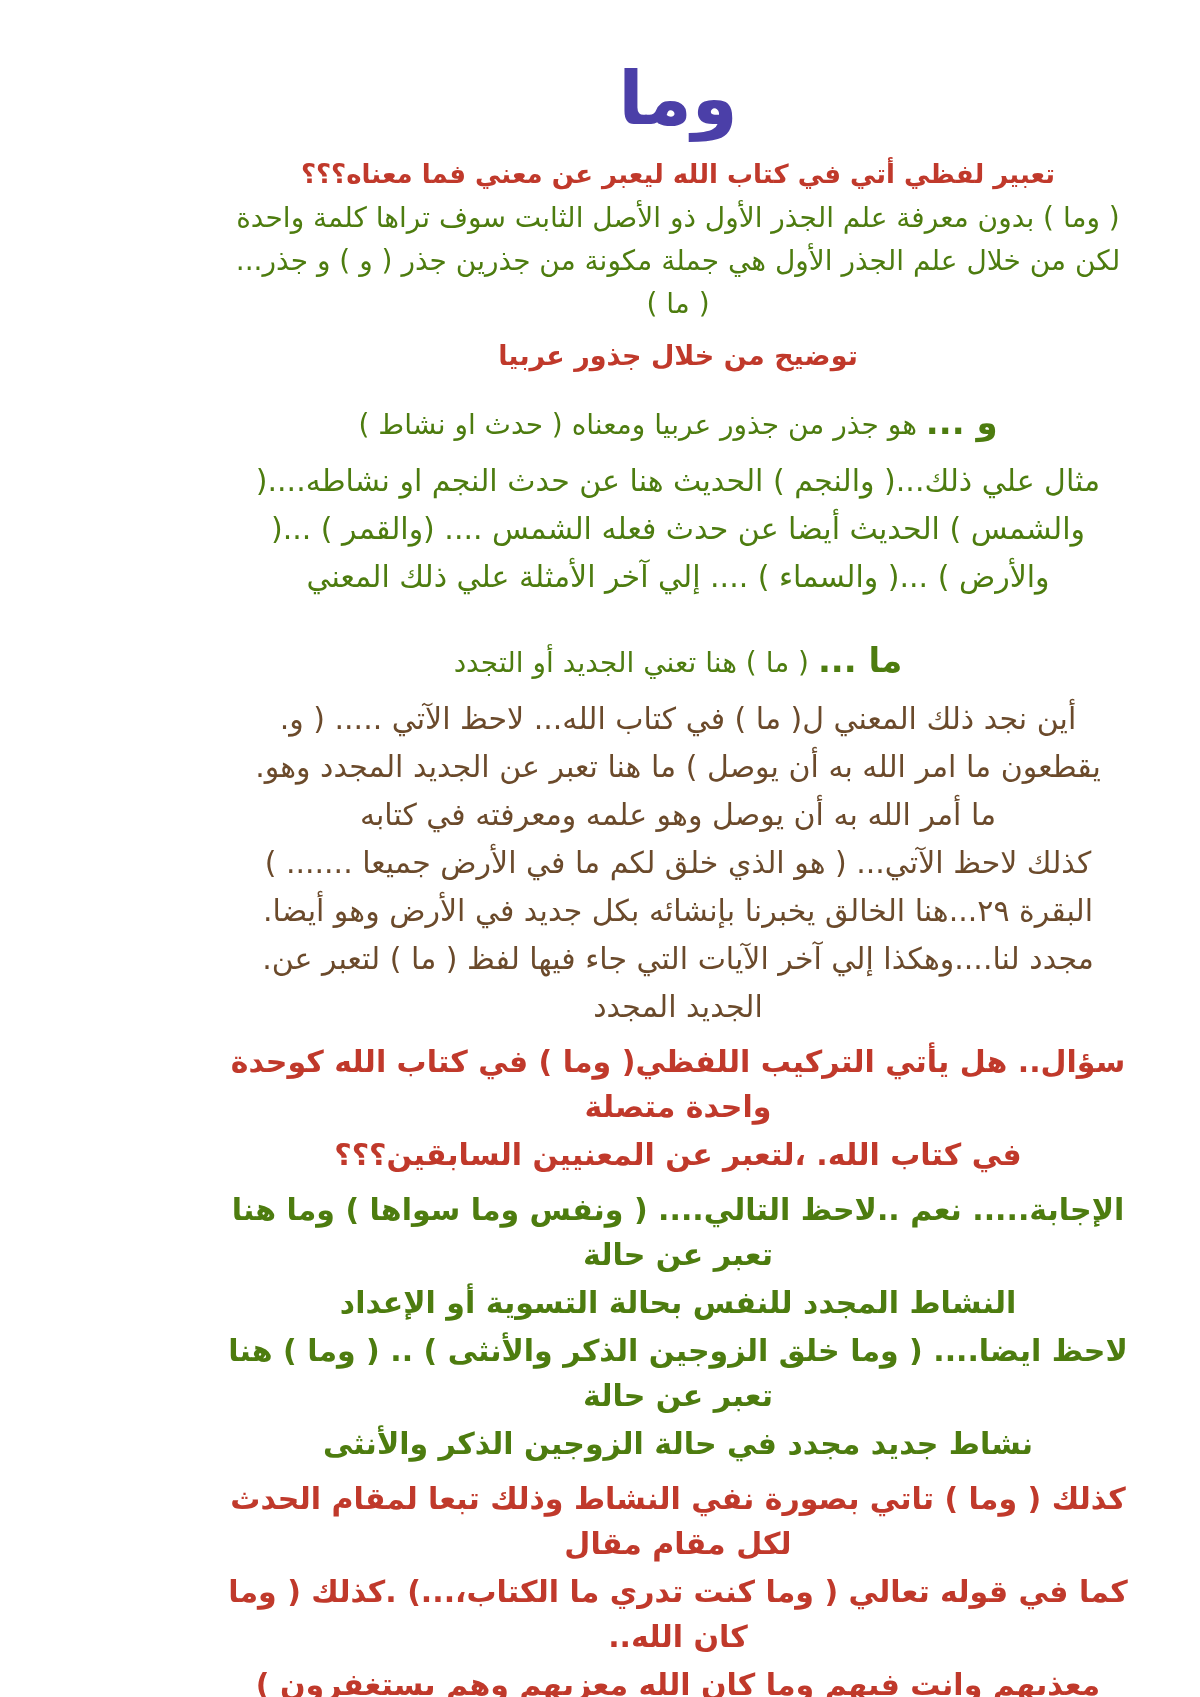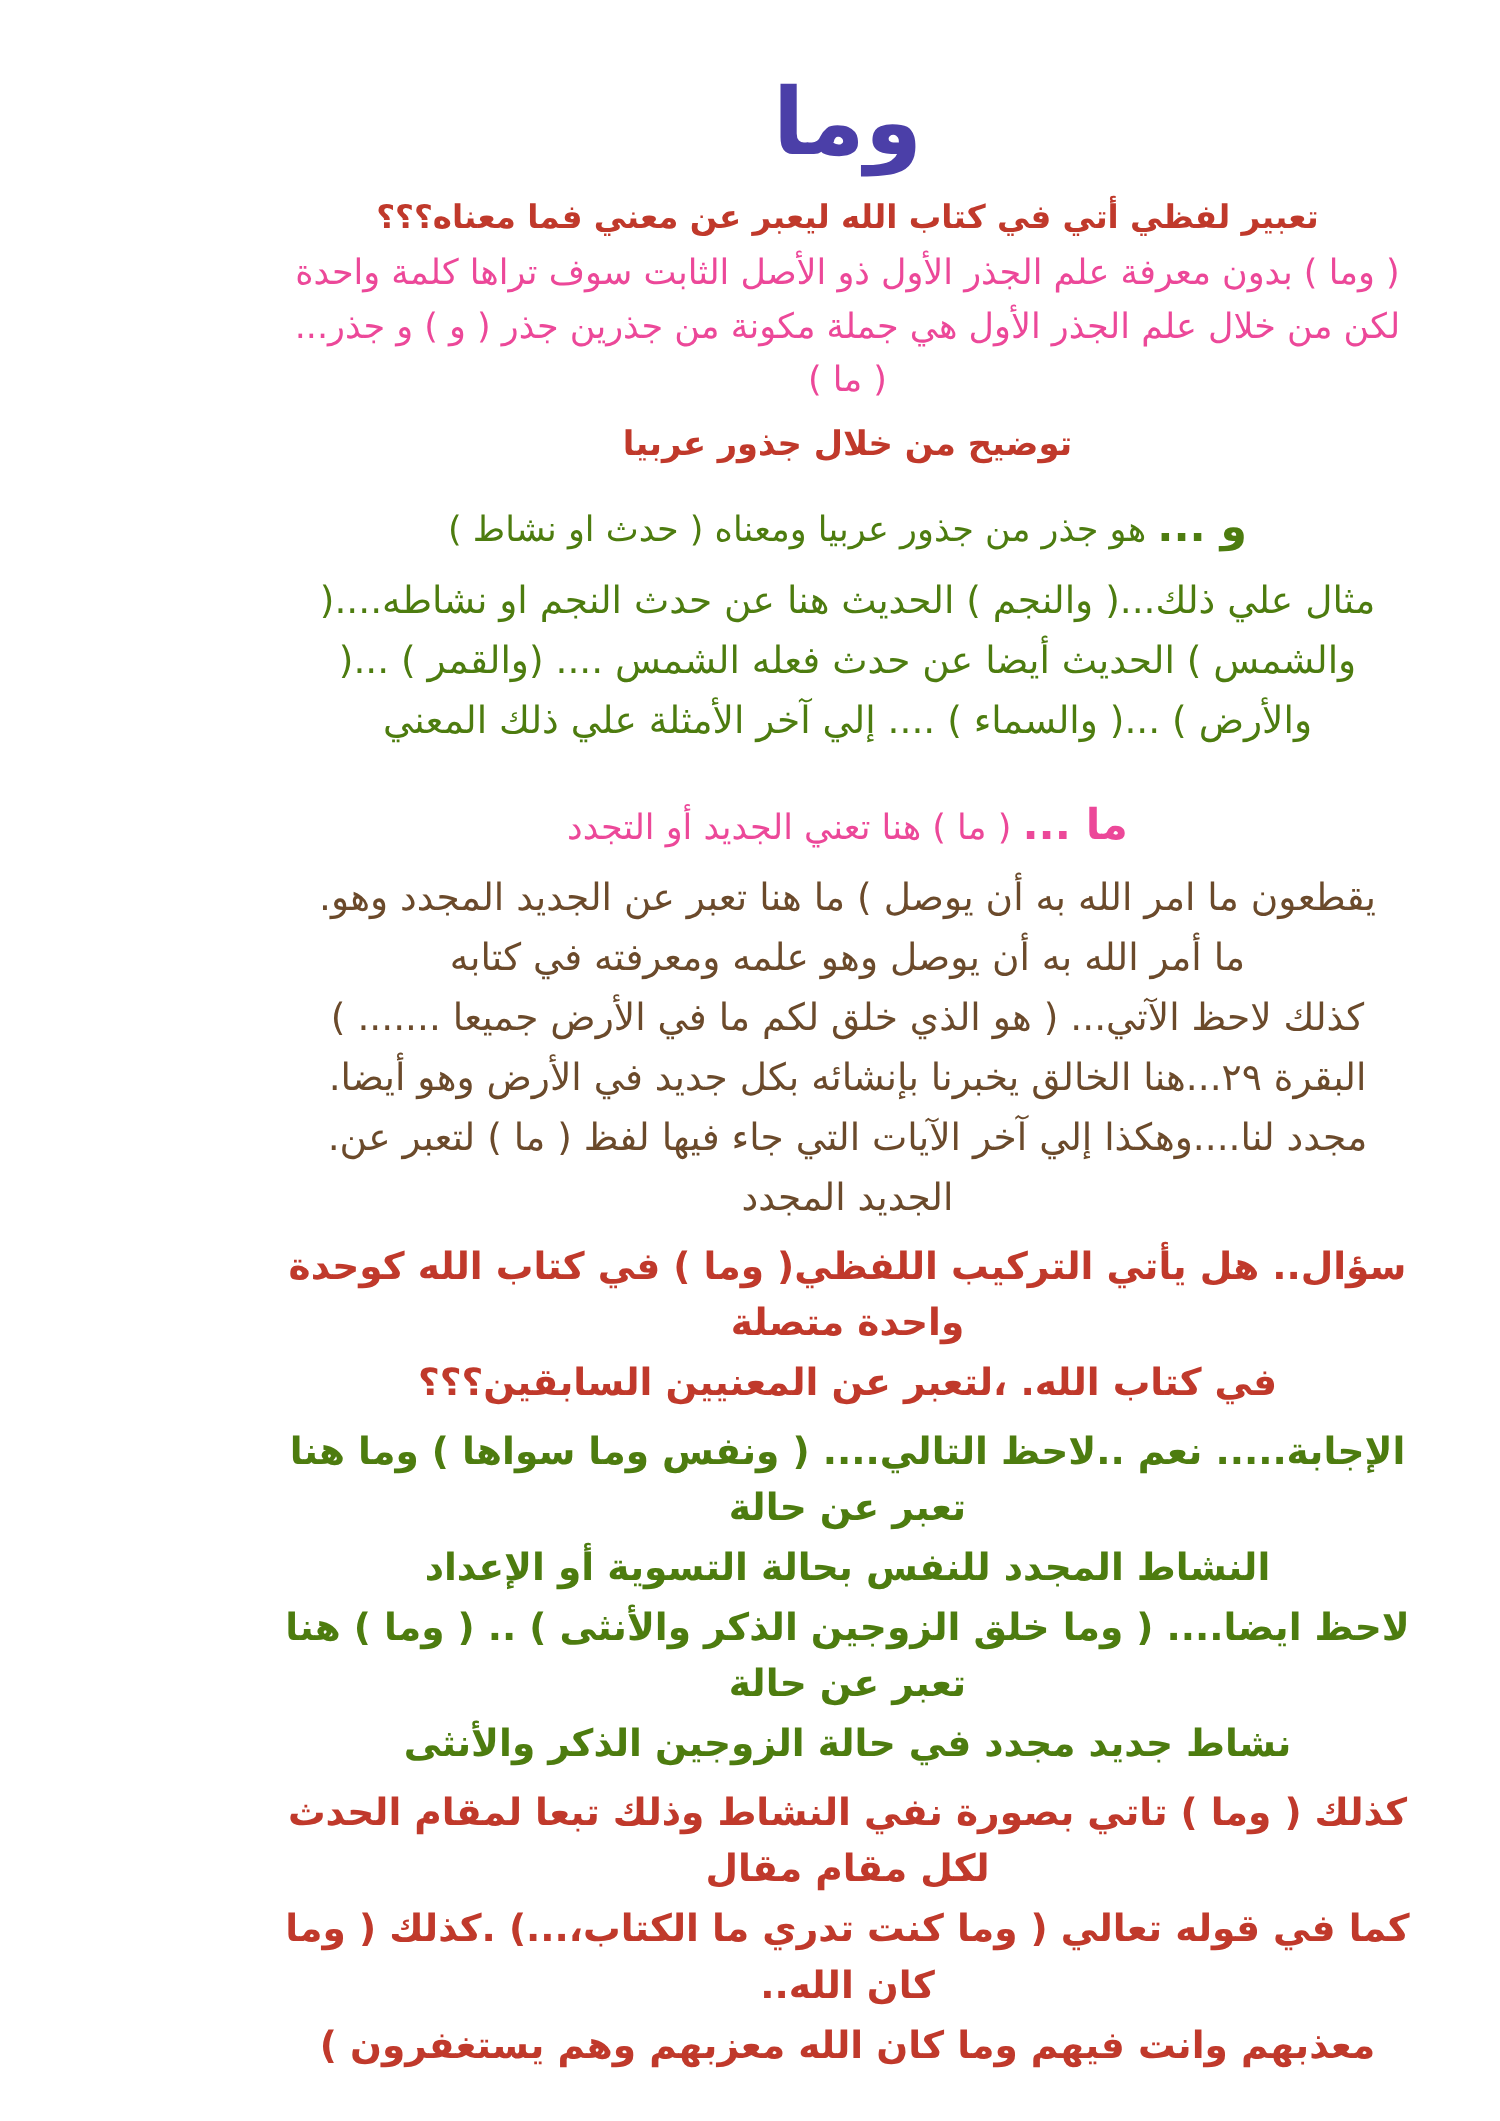--- a/index.html
+++ b/index.html
@@ -26,21 +26,21 @@
     font-weight: bold;
     color: #4b3fa8;
     line-height: 1.1;
     margin: 18px 0 16px 0;
     letter-spacing: 0;
   }
   .red {
     color: #c0392b;
   }
   .brown {
-    color: #ec4899;
+    color: #4d7c0f;
   }
   .q-line {
     font-size: 26px;
     font-weight: bold;
     line-height: 1.5;
     margin: 4px 0;
   }
   .intro {
     font-size: 28px;
     line-height: 1.45;
@@ -110,20 +110,21 @@
     <div class="body-line">والأرض ) ...( والسماء ) .... إلي آخر الأمثلة علي ذلك المعني</div>
   </div>
 
   <div class="spacer-md"></div>
 
   <div class="section brown-block">
     <div class="section-head brown">
       <span class="marker bold">ما ...</span>
       <span>( ما ) هنا تعني الجديد أو التجدد</span>
     </div>
+    <div class="body-line">أين نجد ذلك المعني ل( ما ) في كتاب الله... لاحظ الآتي ..... ( و.</div>
     <div class="body-line">يقطعون ما امر الله به أن يوصل ) ما هنا تعبر عن الجديد المجدد وهو.</div>
     <div class="body-line">ما أمر الله به أن يوصل وهو علمه ومعرفته في كتابه</div>
     <div class="body-line">كذلك لاحظ الآتي... ( هو الذي خلق لكم ما في الأرض جميعا ....... )</div>
     <div class="body-line">البقرة ٢٩...هنا الخالق يخبرنا بإنشائه بكل جديد في الأرض وهو أيضا.</div>
     <div class="body-line">مجدد لنا....وهكذا إلي آخر  الآيات التي جاء فيها لفظ ( ما ) لتعبر عن.</div>
     <div class="body-line">الجديد المجدد</div>
   </div>
 
   <div class="section red-block">
     <div class="body-line bold">سؤال.. هل يأتي التركيب اللفظي( وما ) في كتاب الله كوحدة واحدة متصلة</div>

